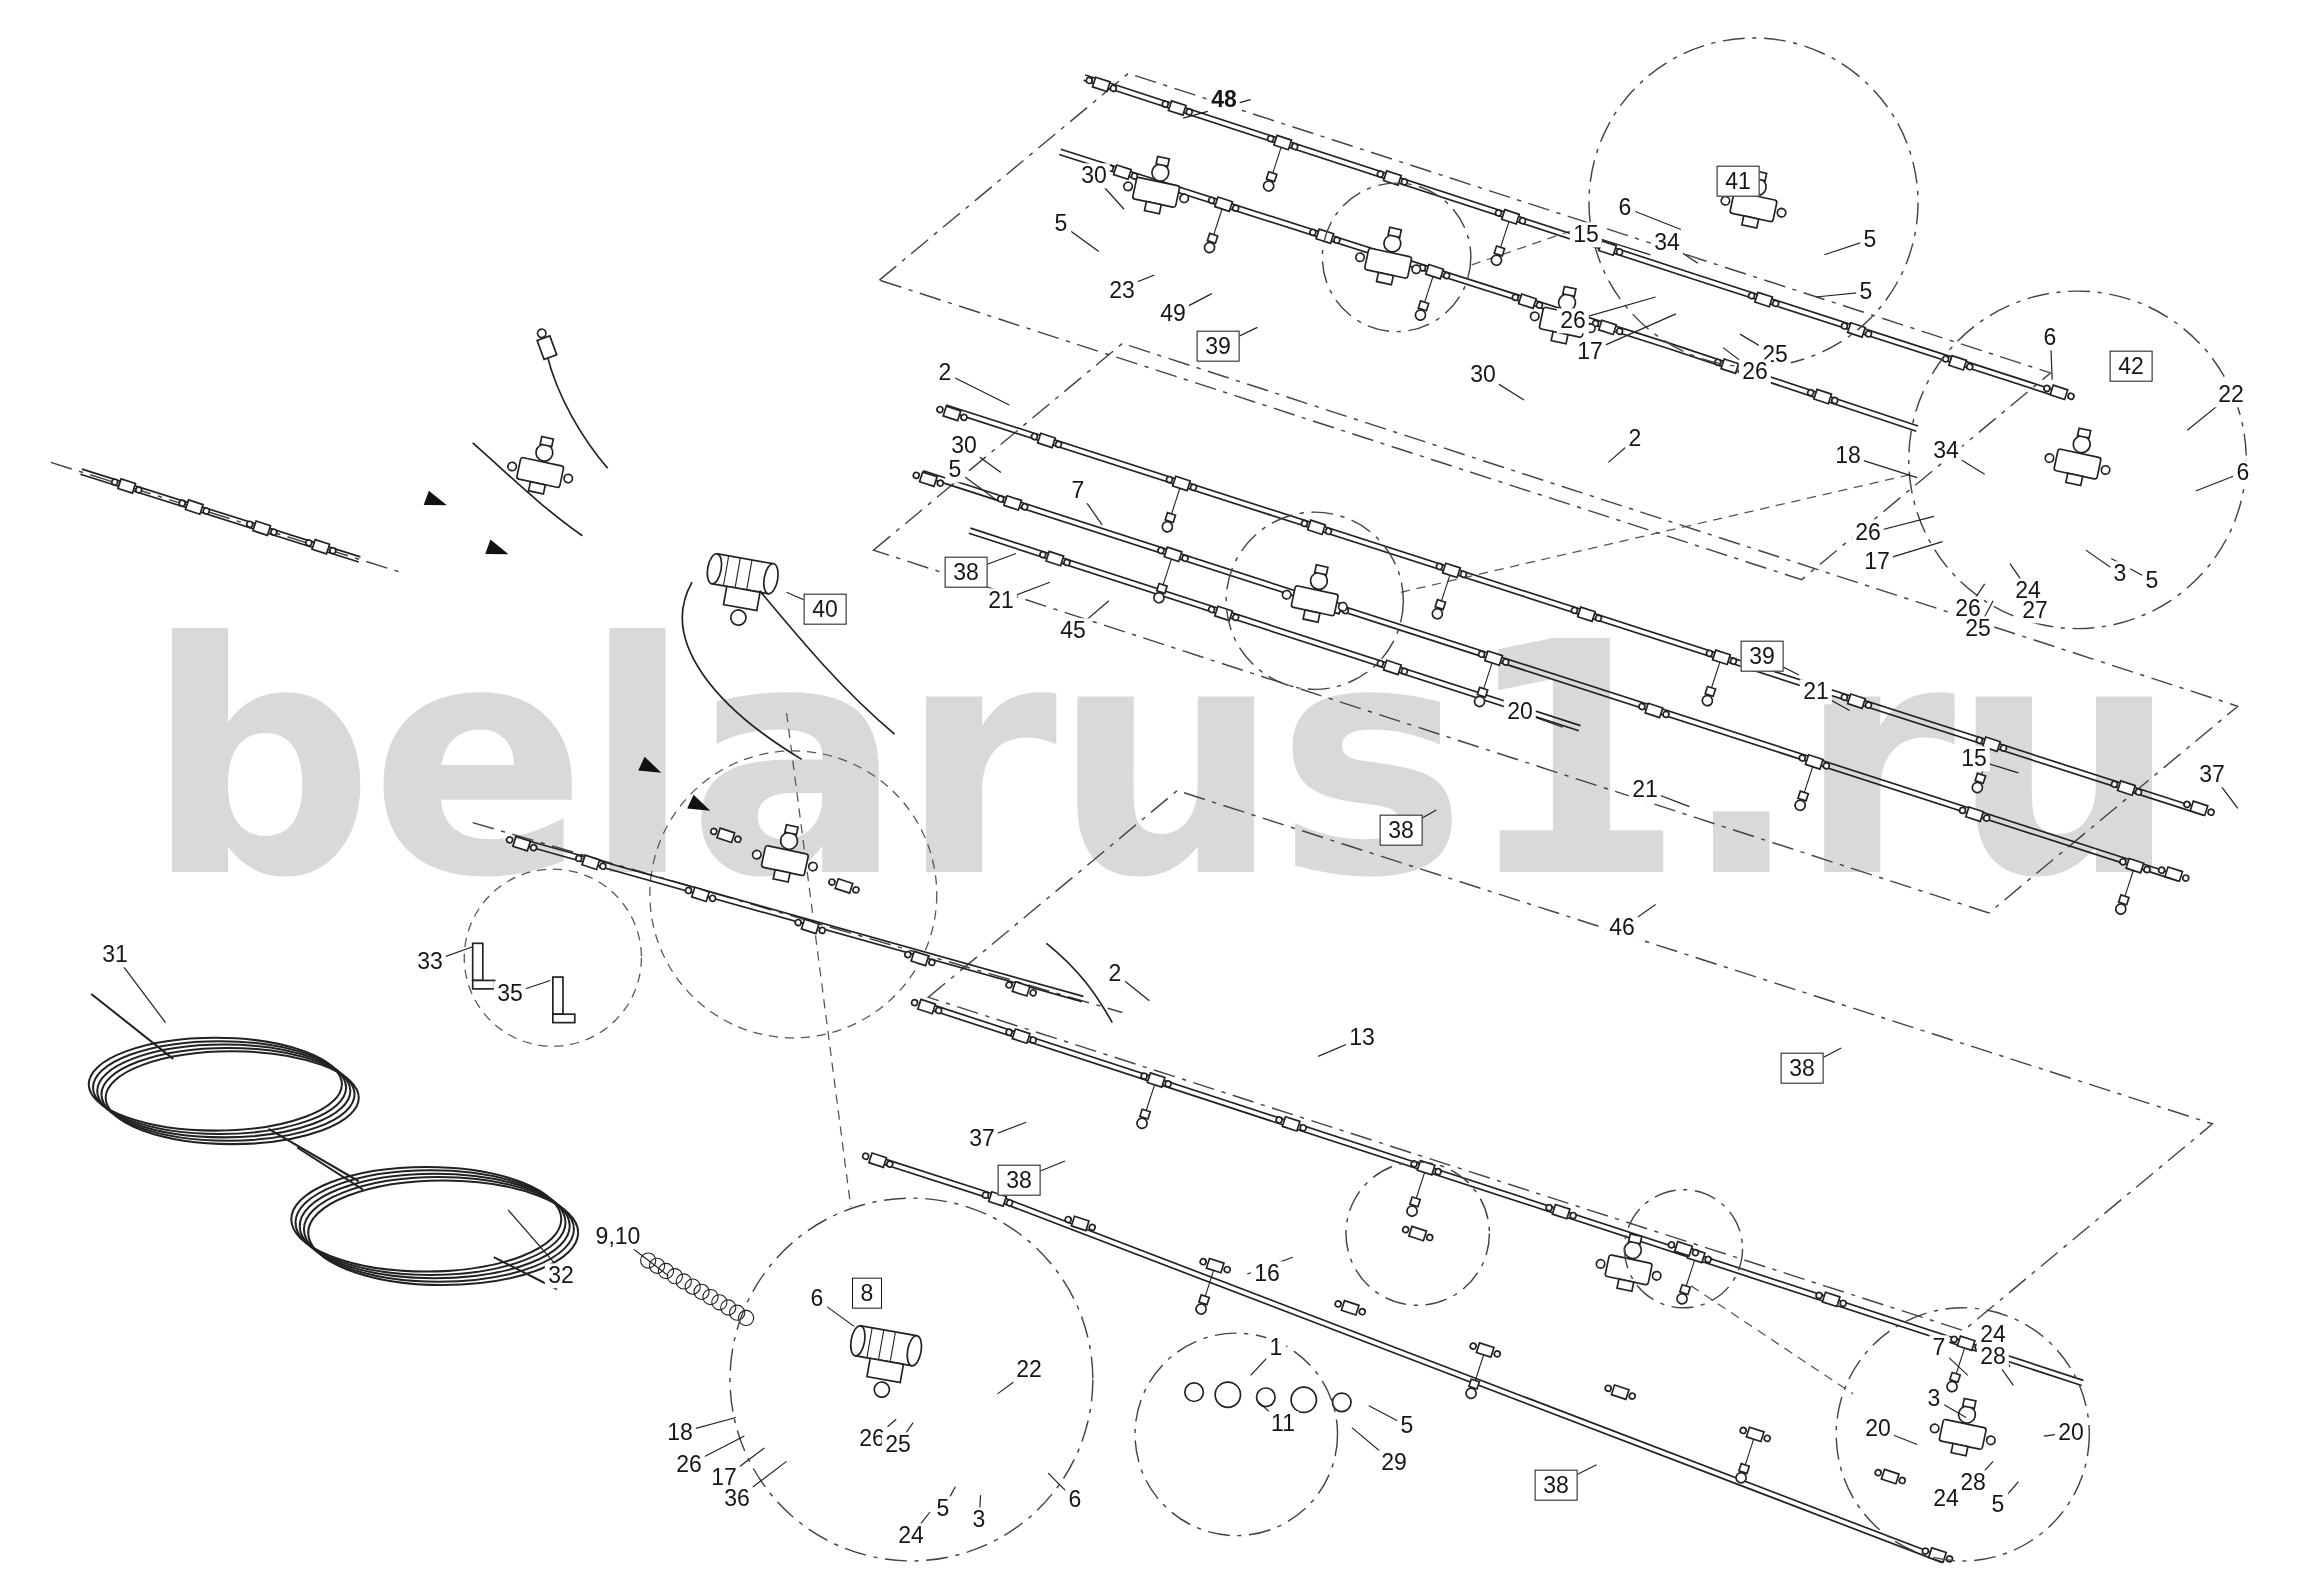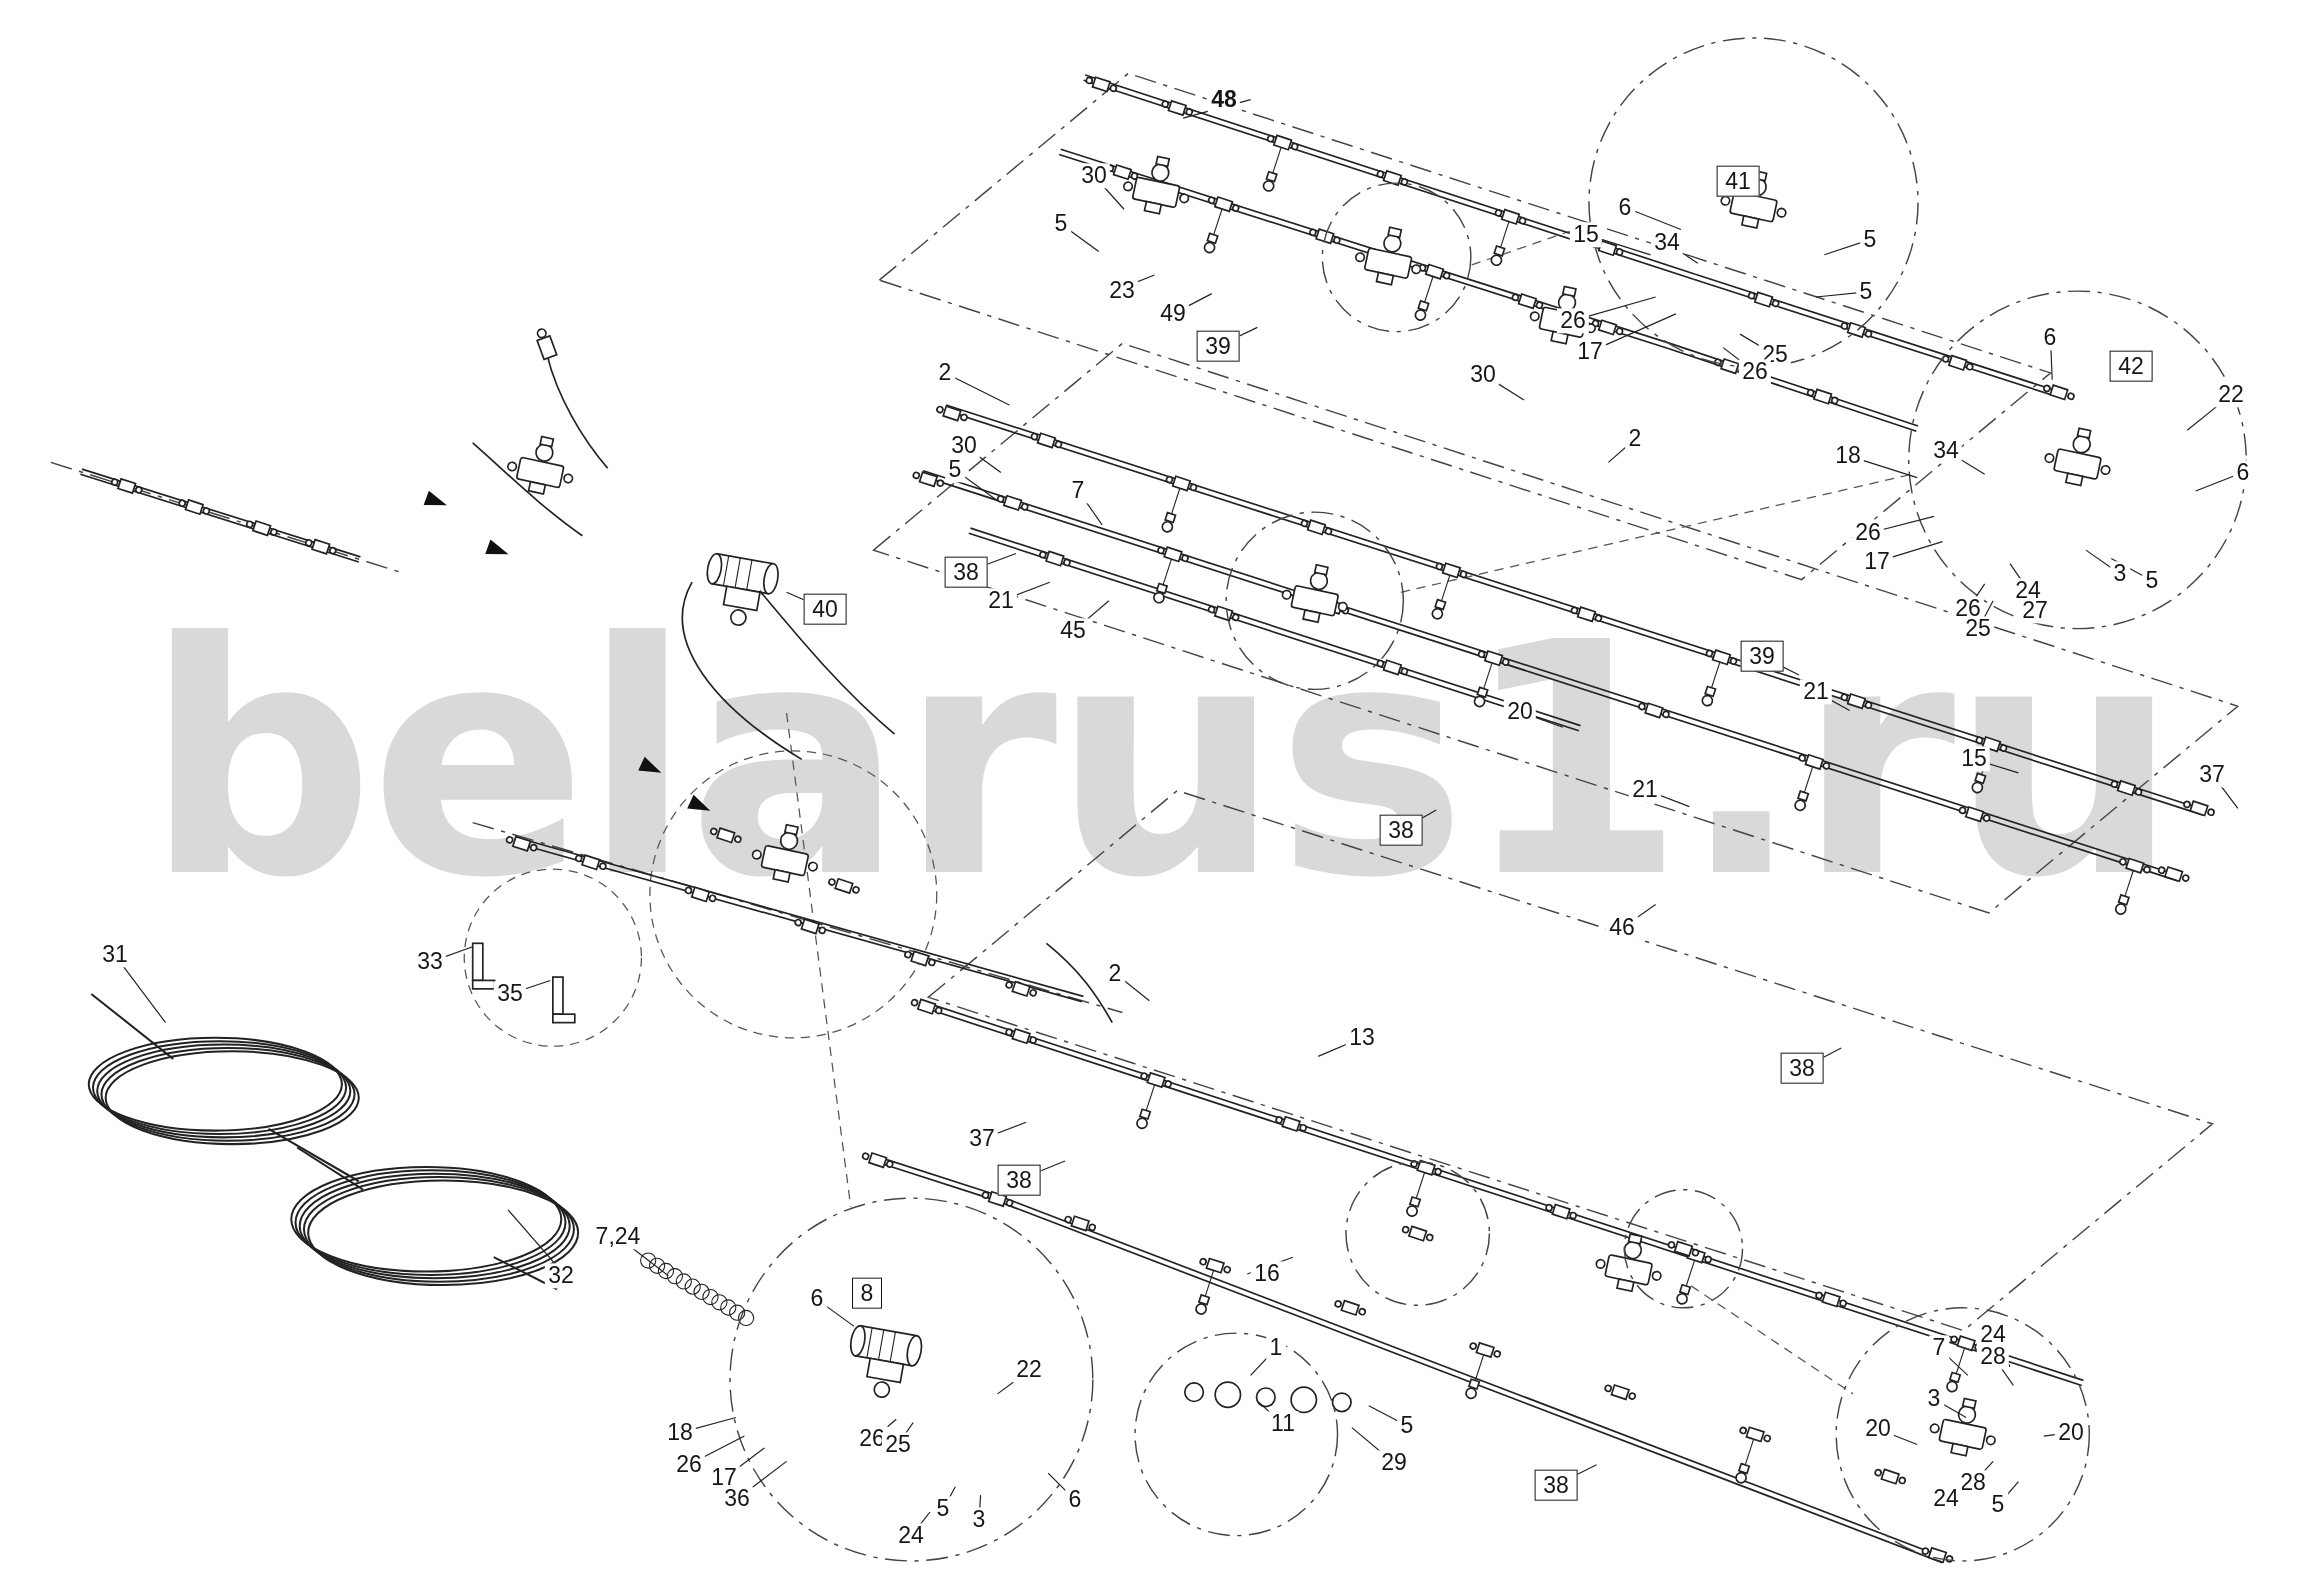--- a/index.html
+++ b/index.html
@@ -855,21 +855,21 @@
       <div class="callout" style="left: 1362px; top: 1038px;">13</div>
       <div class="callout" style="left: 982px; top: 1139px;">37</div>
       <div class="callout boxed" style="left: 1019px; top: 1180px;">38</div>
       <div class="callout" style="left: 1247px; top: 1274px; margin-left: 20px;">16</div>
       <div class="callout boxed" style="left: 1556px; top: 1485px;">38</div>
       <div class="callout boxed" style="left: 825px; top: 609px;">40</div>
       <div class="callout" style="left: 430px; top: 962px;">33</div>
       <div class="callout" style="left: 510px; top: 994px;">35</div>
       <div class="callout" style="left: 115px; top: 955px;">31</div>
       <div class="callout" style="left: 561px; top: 1276px;">32</div>
-      <div class="callout" style="left: 618px; top: 1237px;">7,24</div>
+      <div class="callout" style="left: 618px; top: 1237px;">9,10</div>
       <div class="callout boxed" style="left: 867px; top: 1293px;">8</div>
       <div class="callout" style="left: 817px; top: 1299px;">6</div>
       <div class="callout" style="left: 1029px; top: 1370px;">22</div>
       <div class="callout" style="left: 680px; top: 1433px;">18</div>
       <div class="callout" style="left: 689px; top: 1465px;">26</div>
       <div class="callout" style="left: 724px; top: 1478px;">17</div>
       <div class="callout" style="left: 737px; top: 1499px;">36</div>
       <div class="callout" style="left: 872px; top: 1439px;">26</div>
       <div class="callout" style="left: 898px; top: 1445px;">25</div>
       <div class="callout" style="left: 911px; top: 1536px;">24</div>

